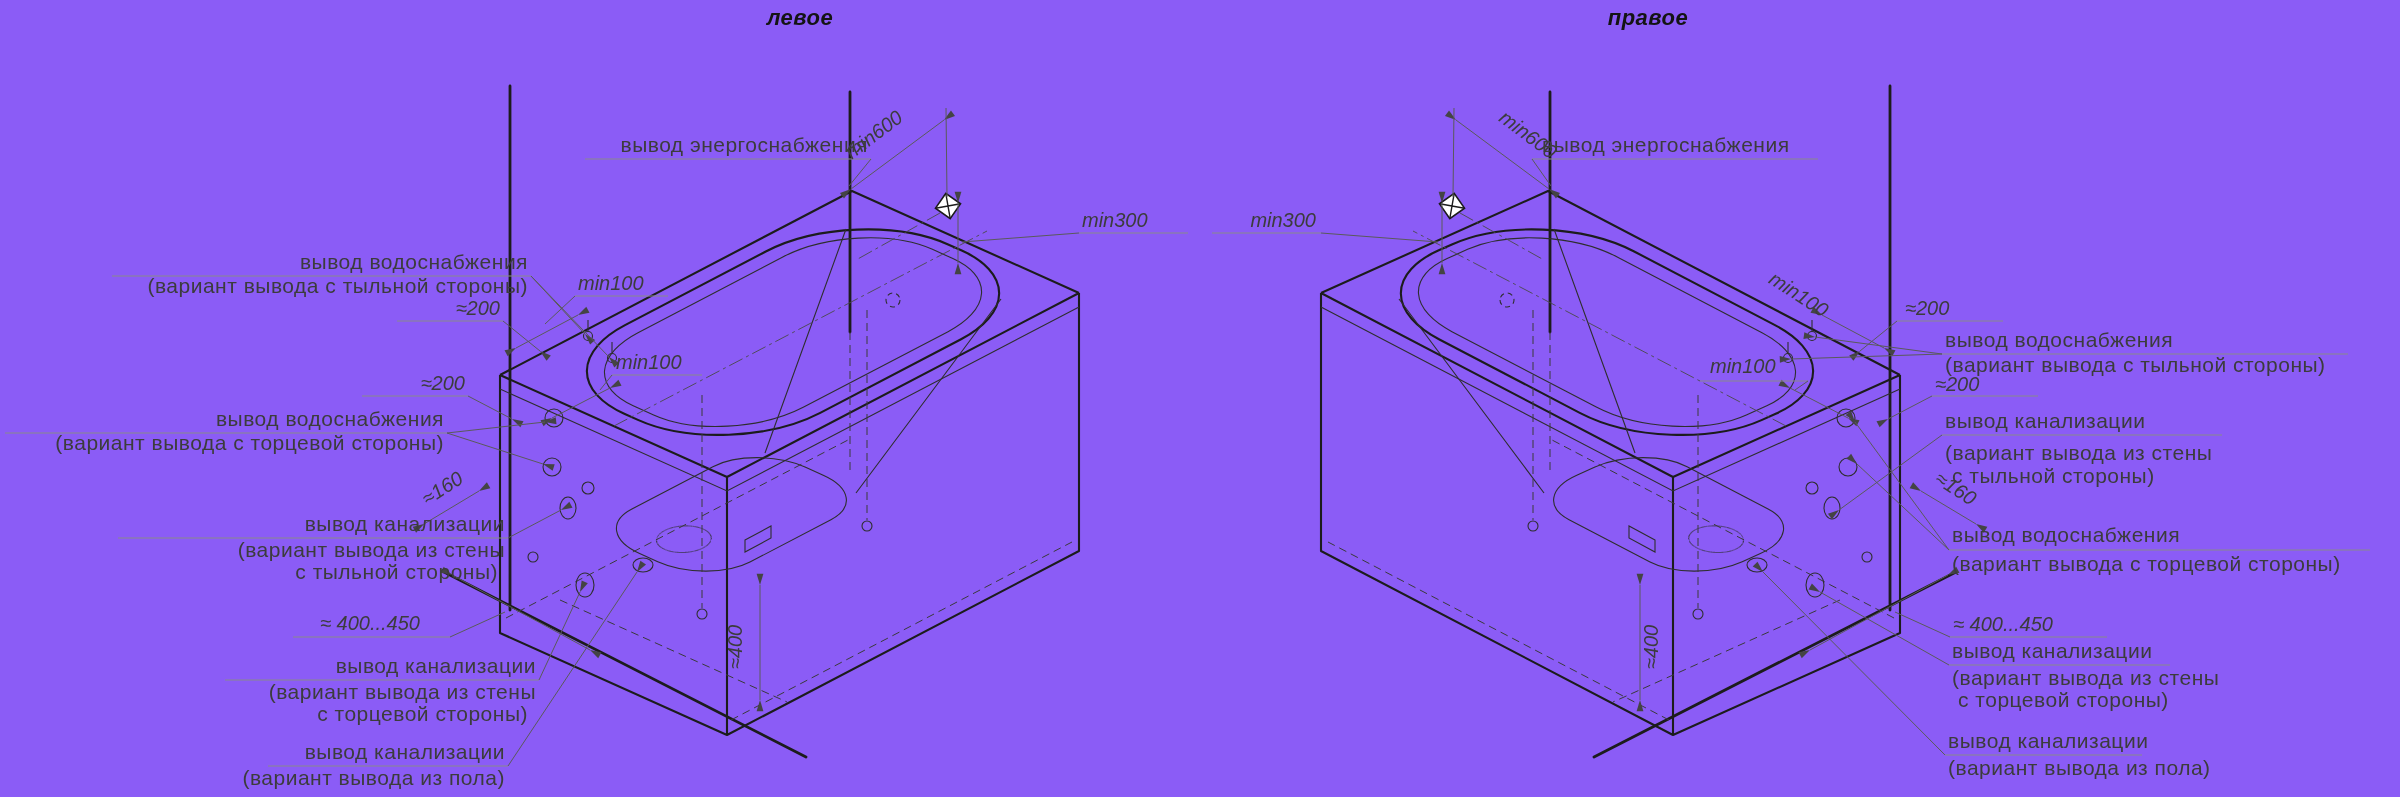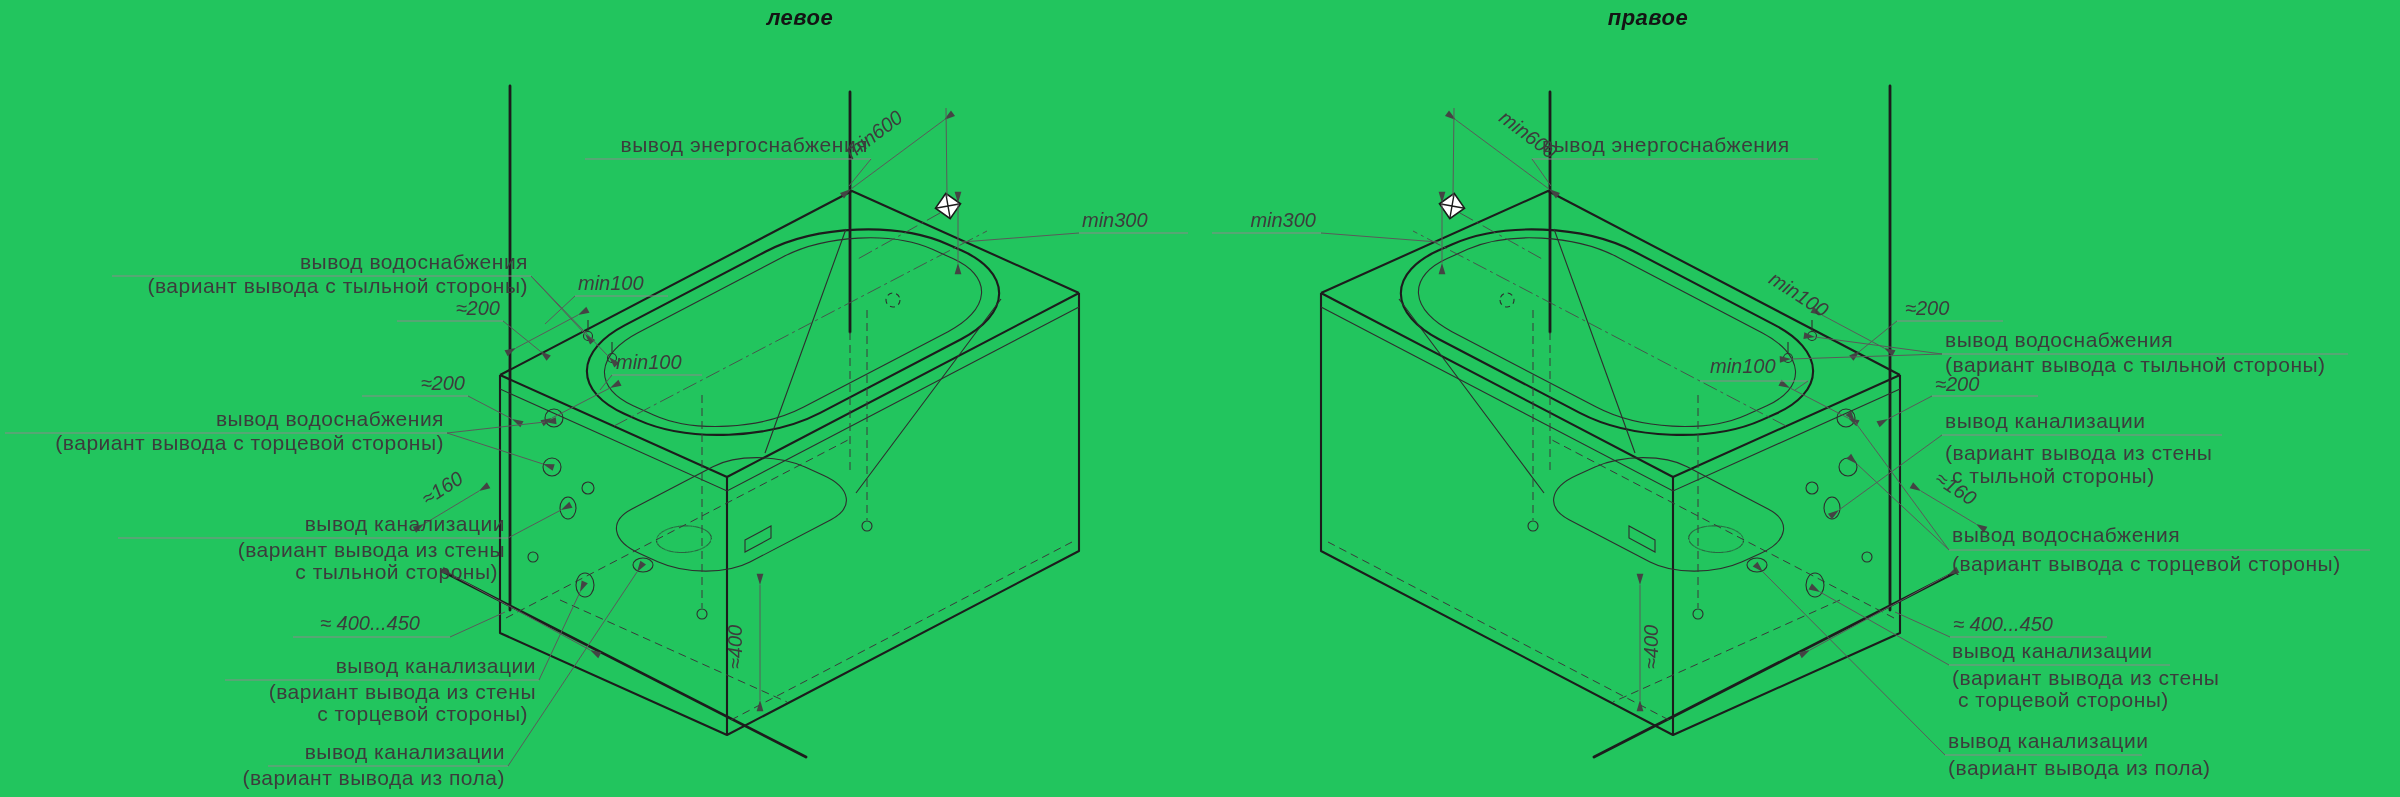--- a/index.html
+++ b/index.html
@@ -1,16 +1,16 @@
 <!DOCTYPE html>
 <html><head>
 <meta charset="utf-8">
 <style>
   html,body{margin:0;padding:0;background:#ffffff;}
-  .canvas-wrap{width:2400px;height:797px;background:#22c55e;position:relative;overflow:hidden;}
+  .canvas-wrap{width:2400px;height:797px;background:#8b5cf6;position:relative;overflow:hidden;}
   svg{display:block;}
   .s-bold{stroke:#1c1c1c;stroke-width:2.8;fill:none;stroke-linecap:round;}
   .s-med{stroke:#1c1c1c;stroke-width:2.1;fill:none;stroke-linejoin:round;}
   .s-thin{stroke:#2e2e2e;stroke-width:1.1;fill:none;}
   .s-dash{stroke:#3a3a3a;stroke-width:1;fill:none;stroke-dasharray:8 5;}
   .s-dashdot{stroke:#4a4a4a;stroke-width:0.9;fill:none;stroke-dasharray:15 4 3 4;}
   .s-dim{stroke:#5a5a5a;stroke-width:1;fill:none;}
   .s-under{stroke:#8a8a8a;stroke-width:1.1;fill:none;}
   .t-label{font:21px "Liberation Sans",sans-serif;fill:#3c3c3c;letter-spacing:0.5px;}
   .t-dim{font:italic 20px "Liberation Sans",sans-serif;fill:#3c3c3c;}

